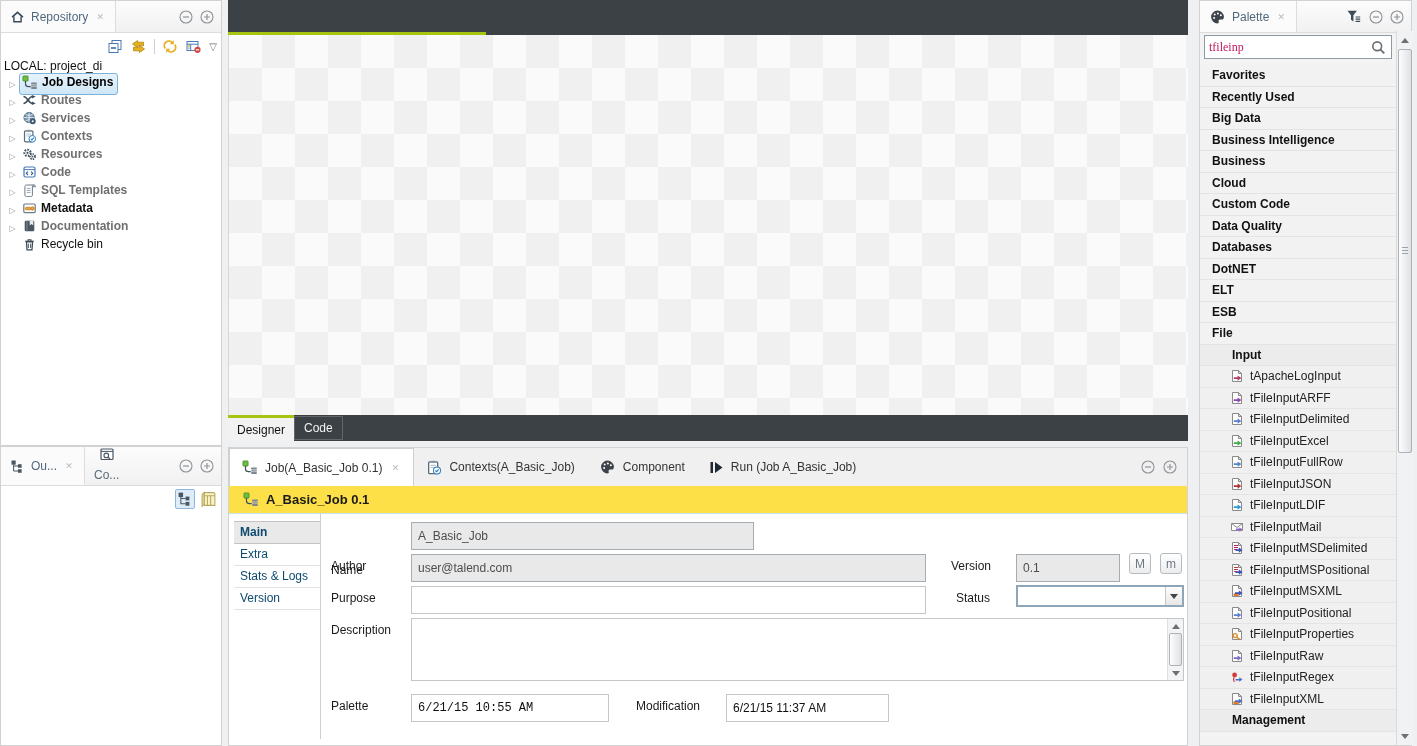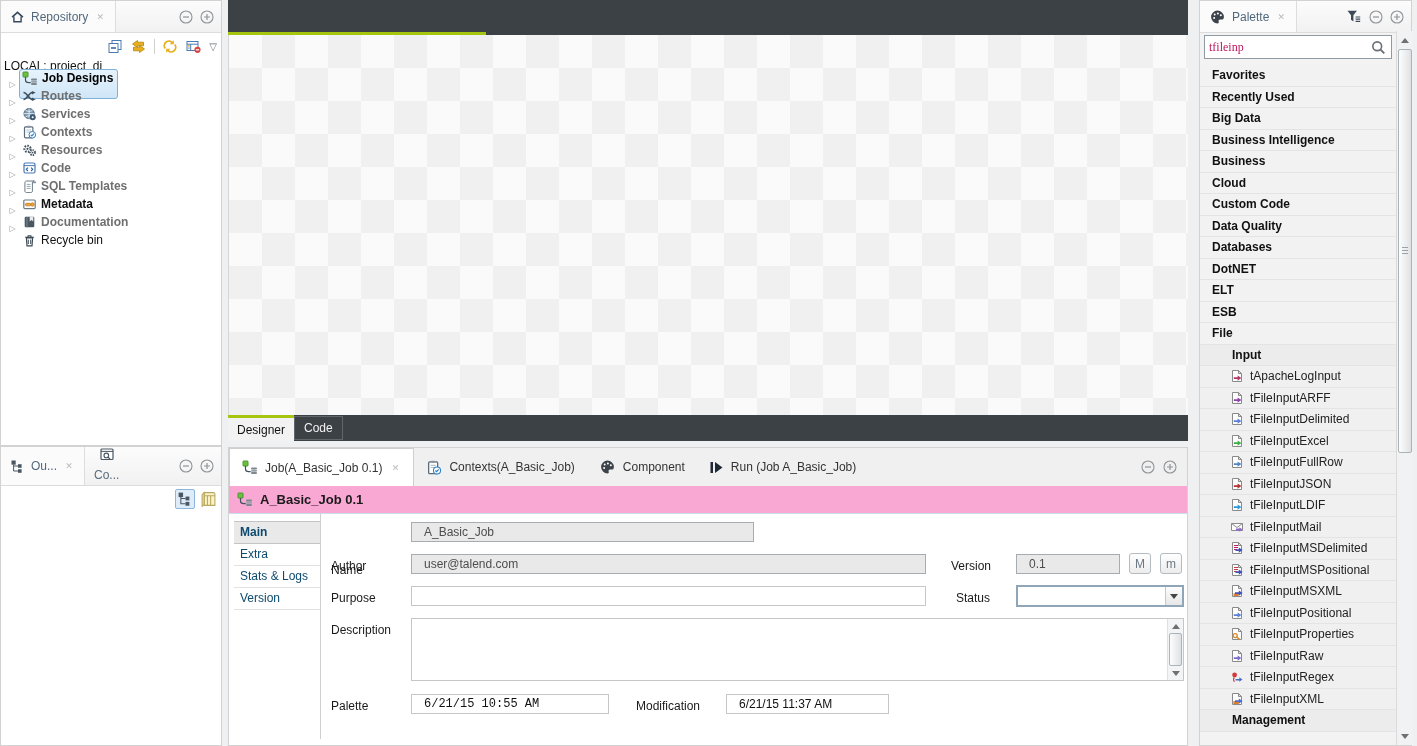--- a/index.html
+++ b/index.html
@@ -21,21 +21,21 @@
 
   
   #repo{left:0;top:0;width:222px;height:446px;}
   #repo-toolbar{position:absolute;top:33px;right:4px;display:flex;align-items:center;gap:7px;height:24px;}
   .tsep{width:1px;height:15px;background:#cfcfcf;}
   #local-label{position:absolute;left:3px;top:58px;color:#111;}
   #repo-tree{position:absolute;left:0;top:74px;right:0;}
   .trow{height:18px;display:flex;align-items:center;}
   .twist{width:13px;margin-left:5px;color:#9b9b9b;font-size:8px;text-align:center;flex:none;}
   .twist.arrow::before{content:"\25B7";}
-  .rowbox{display:flex;align-items:center;gap:4px;padding:0 4px 12px 2px;border:1px solid transparent;border-radius:3px;height:16px;}
+  .rowbox{display:flex;align-items:center;gap:4px;padding:0 4px 4px 2px;border:1px solid transparent;border-radius:3px;height:16px;}
   .trow.selected .rowbox{background:linear-gradient(#e7f3fc,#cfe6f7);border-color:#7fb2d9;}
   .tlabel{font-weight:bold;color:#6f6f6f;white-space:nowrap;}
   .tlabel.dark{color:#111;}
   .tlabel.plain{font-weight:normal;color:#111;}
   .trow.selected .tlabel{color:#000;}
 
   
   #etabbar{position:absolute;left:228px;top:0;width:960px;height:35px;background:#3c4146;}
   #etab{position:absolute;left:0;top:0;height:32px;display:flex;align-items:center;gap:8px;padding:0 14px 0 10px;}
   #etab-underline{position:absolute;left:0;top:32px;width:258px;height:3px;background:#a6c50f;}
@@ -57,29 +57,29 @@
   #outline-toolbar{position:absolute;top:42px;right:4px;display:flex;gap:5px;align-items:center;}
   .press{border:1px solid #8fb6d8;background:#ddecf8;border-radius:2px;padding:1px;}
 
   
   #props{left:228px;top:447px;width:960px;height:299px;}
   #ptabbar{position:absolute;left:0;top:0;right:0;height:38px;background:#f0f0f0;display:flex;align-items:stretch;}
   .ptab{display:flex;align-items:center;gap:7px;padding:0 12px;color:#333;}
   .ptab.active{background:#fff;border:1px solid #cfcfcf;border-bottom:none;}
   #ptabctrl{position:absolute;right:10px;top:0;height:38px;display:flex;align-items:center;gap:8px;}
   #props-header{position:absolute;left:0;top:38px;right:0;height:27px;display:flex;align-items:center;gap:7px;
-                padding-left:8px;border-bottom:1px solid #c8e0f0;background:#f9a8d4;}
+                padding-left:14px;border-bottom:1px solid #c8e0f0;background:#fde047;}
   #props-title{font-weight:bold;font-size:13px;}
   #side-tabs{position:absolute;left:5px;top:73px;width:86px;}
   .stab{height:21px;line-height:21px;padding-left:6px;border-bottom:1px solid #e2e2e2;color:#0c4a6e;}
   .stab.active{font-weight:bold;background:#e9e9e9;border-top:1px solid #c4c4c4;border-bottom:1px solid #c4c4c4;}
   #side-sep{position:absolute;left:91px;top:65px;bottom:6px;width:1px;background:#cfcfcf;}
   .flabel{position:absolute;color:#1a1a1a;white-space:nowrap;}
-  .tin{position:absolute;box-sizing:border-box;height:20px;border:1px solid #a5adb3;background:#e9e9e9;
-       color:#4d4d4d;padding:0 12px;font-family:"Liberation Sans",sans-serif;font-size:12px;}
+  .tin{position:absolute;box-sizing:border-box;height:28px;border:1px solid #a5adb3;background:#e9e9e9;
+       color:#4d4d4d;padding:0 6px;font-family:"Liberation Sans",sans-serif;font-size:12px;}
   .tin.on{background:#fff;border-color:#c6c6c6;color:#111;}
   .sqbtn{position:absolute;width:22px;height:21px;box-sizing:border-box;border:1px solid #b3bcc3;border-radius:3px;
          background:linear-gradient(#fff,#ececec);color:#6b7884;display:flex;align-items:center;justify-content:center;}
   #status-box{position:absolute;box-sizing:border-box;border:2px solid #8ea6b8;background:#fff;}
   #status-btn{position:absolute;right:0;top:0;bottom:0;width:16px;background:linear-gradient(#fdfdfd,#e7e7e7);
               border-left:1px solid #c2c9cf;display:flex;align-items:center;justify-content:center;}
   .tri-d{width:0;height:0;border-left:4px solid transparent;border-right:4px solid transparent;border-top:5px solid #444;}
   .tri-u{width:0;height:0;border-left:4px solid transparent;border-right:4px solid transparent;border-bottom:5px solid #707070;}
   .tri-dn{width:0;height:0;border-left:4px solid transparent;border-right:4px solid transparent;border-top:5px solid #707070;}
   #desc-box{position:absolute;box-sizing:border-box;border:1px solid #c6c6c6;background:#fff;}

